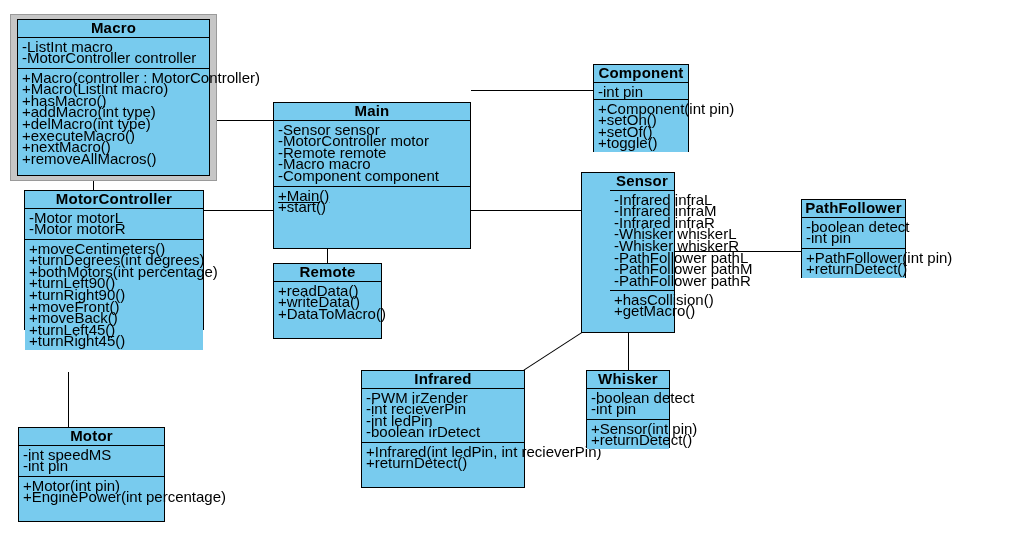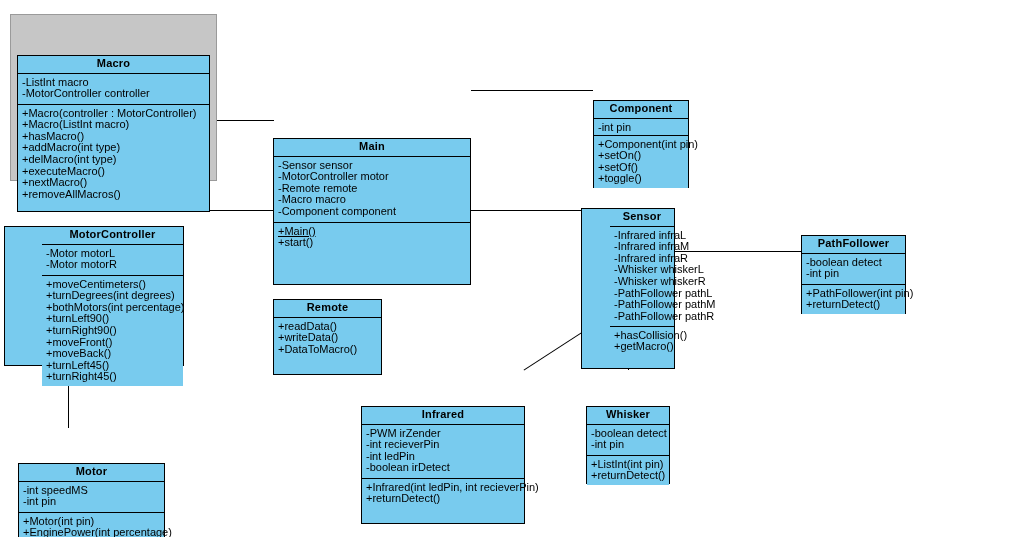--- a/index.html
+++ b/index.html
@@ -30,24 +30,23 @@
     transform-origin: 0 0;
     height: 1px;
     background: #000000;
   }
   
   .uml {
     position: absolute;
     box-sizing: border-box;
     border: 1px solid #000000;
     background: #78CBEE;
-    font-size: 11px;
+    font-size: 15px;
     line-height: 11.6px;
     color: #000000;
-    margin-top: 36px;
   }
   .uml .title {
     box-sizing: border-box;
     text-align: center;
     font-weight: bold;
     border-bottom: 1px solid #000000;
     padding: 2px 2px 3px 2px;
     background: #78CBEE;
     letter-spacing: 0.2px;
   }
@@ -105,21 +104,21 @@
       <div class="row">+Macro(ListInt macro)</div>
       <div class="row">+hasMacro()</div>
       <div class="row">+addMacro(int type)</div>
       <div class="row">+delMacro(int type)</div>
       <div class="row">+executeMacro()</div>
       <div class="row">+nextMacro()</div>
       <div class="row">+removeAllMacros()</div>
     </div>
   </div>
 
-  <div class="uml" style="left:4px; top:190px; width:180px; height:140px;padding-left:37px;">
+  <div class="uml" style="left:24px; top:190px; width:180px; height:140px;">
     <div class="title">MotorController</div>
     <div class="compartment" style="height:31px;">
       <div class="row">-Motor motorL</div>
       <div class="row">-Motor motorR</div>
     </div>
     <div class="compartment">
       <div class="row">+moveCentimeters()</div>
       <div class="row">+turnDegrees(int degrees)</div>
       <div class="row">+bothMotors(int percentage)</div>
       <div class="row">+turnLeft90()</div>
@@ -224,18 +223,18 @@
     </div>
   </div>
 
   <div class="uml" style="left:586px; top:370px; width:84px; height:78px;">
     <div class="title">Whisker</div>
     <div class="compartment" style="height:31px;">
       <div class="row">-boolean detect</div>
       <div class="row">-int pin</div>
     </div>
     <div class="compartment">
-      <div class="row">+ListInt(int pin)</div>
+      <div class="row">+Sensor(int pin)</div>
       <div class="row">+returnDetect()</div>
     </div>
   </div>
 
 </div>
 
 </body></html>

